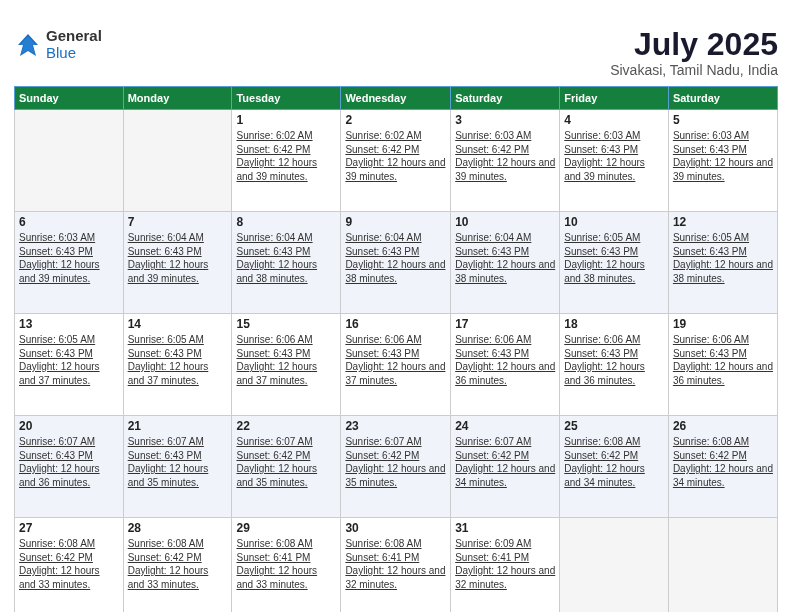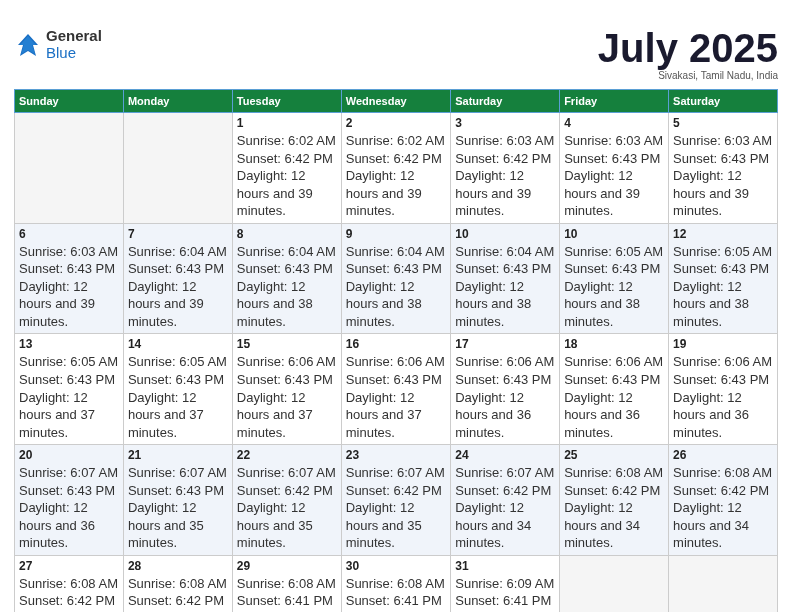--- a/index.html
+++ b/index.html
@@ -45,27 +45,27 @@
       color: #1a6fc4;
     }
     .logo-icon {
       width: 28px;
       height: 28px;
     }
     .title-section {
       text-align: right;
     }
     .month-title {
-      font-size: 40px;
+      font-size: 32px;
       font-weight: bold;
       color: #1a1a2e;
       line-height: 1;
     }
     .location {
-      font-size: 10px;
+      font-size: 14px;
       color: #555;
       margin-top: 2px;
     }
     .calendar {
       flex: 1;
       border-collapse: collapse;
       width: 100%;
       font-size: 10px;
     }
     .calendar th {
@@ -88,23 +88,24 @@
     .calendar td.empty {
       background: #f5f5f5;
     }
     .day-num {
       font-size: 12px;
       font-weight: bold;
       color: #222;
       margin-bottom: 2px;
     }
     .day-info {
-      font-size: 13px;
+      font-size: 10px;
       color: #333;
       line-height: 1.35;
+      text-decoration: underline;
     }
     .row-shade td {
       background-color: #f0f4fa;
     }
   </style>
 </head>
 <body>
 
 <div class="page">
   <div class="header">

